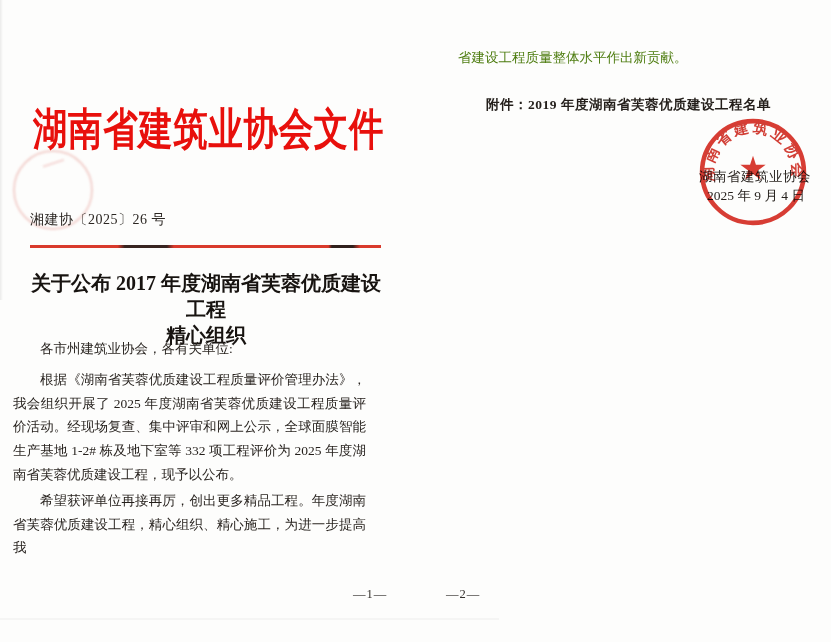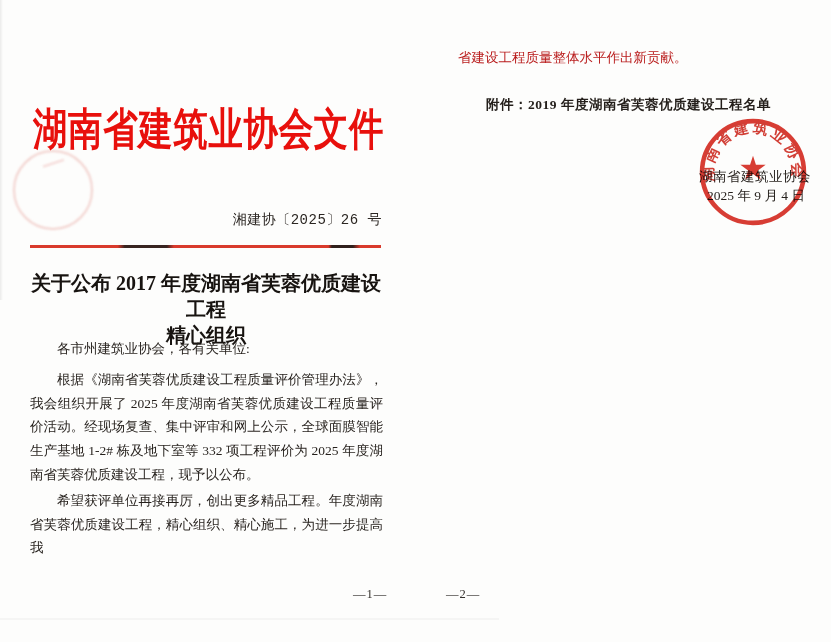--- a/index.html
+++ b/index.html
@@ -26,50 +26,50 @@
     left:13px;top:150px;width:76px;height:76px;border-radius:50%;
     border:2.5px solid rgba(224,125,118,0.34);
     filter:blur(1.3px);
   }
   .bleed-stamp-mark{
     left:44px;top:162px;width:22px;height:10px;
     border-top:2px solid rgba(224,125,118,0.30);
     transform:rotate(-18deg);filter:blur(1px);
   }
   .doc-number{
-    left:30px;top:211px;width:352px;text-align:right;
-    font-size:14px;color:#2b2622;letter-spacing:0.5px;font-family:Liberation Mono, monospace;
+    left:30px;top:211px;width:352px;text-align:left;
+    font-size:14px;color:#2b2622;letter-spacing:0.5px;
   }
   .red-line{
     left:30px;top:245px;width:351px;height:3px;
     background:linear-gradient(90deg,
       #d93a2c 0%,#d93a2c 25%,#382420 27%,#382420 39%,
       #d93a2c 41%,#d93a2c 85%,#30201c 86%,#30201c 92%,
       #d93a2c 94%,#d93a2c 100%);
   }
   .doc-title{
     left:30px;top:270px;width:352px;text-align:center;
     font-size:20px;font-weight:bold;line-height:26px;color:#171310;
   }
   .content{
-    left:30px;top:337px;width:353px;
+    left:13px;top:337px;width:353px;
     font-size:13.5px;line-height:23.8px;color:#241f1b;
     text-align:justify;
   }
   .content p{margin:0;text-indent:2em;}
   .content p.p1{margin-top:7px;}
   .content p.p2{margin-top:2px;}
   .salutation{text-indent:0;}
 
   .page-num{font-size:12.5px;color:#33302c;letter-spacing:1px;}
   .pn1{left:353px;top:587px;}
   .pn2{left:446px;top:587px;}
 
   
-  .continuation{left:458px;top:49px;font-size:13.5px;color:#b91c1c;}
+  .continuation{left:458px;top:49px;font-size:13.5px;color:#4d7c0f;}
   .attachment{left:486px;top:96px;font-size:13.5px;font-weight:bold;color:#241f1b;letter-spacing:0.5px;}
   .issuer{left:699px;top:168px;font-size:13.5px;color:#241f1b;letter-spacing:0.5px;}
   .issue-date{left:707px;top:187px;font-size:13.5px;color:#241f1b;}
   .seal{left:697px;top:116px;width:112px;height:112px;
     opacity:0.9;mix-blend-mode:multiply;}
 </style>
 </head>
 <body>
 
 <div class="scan">

